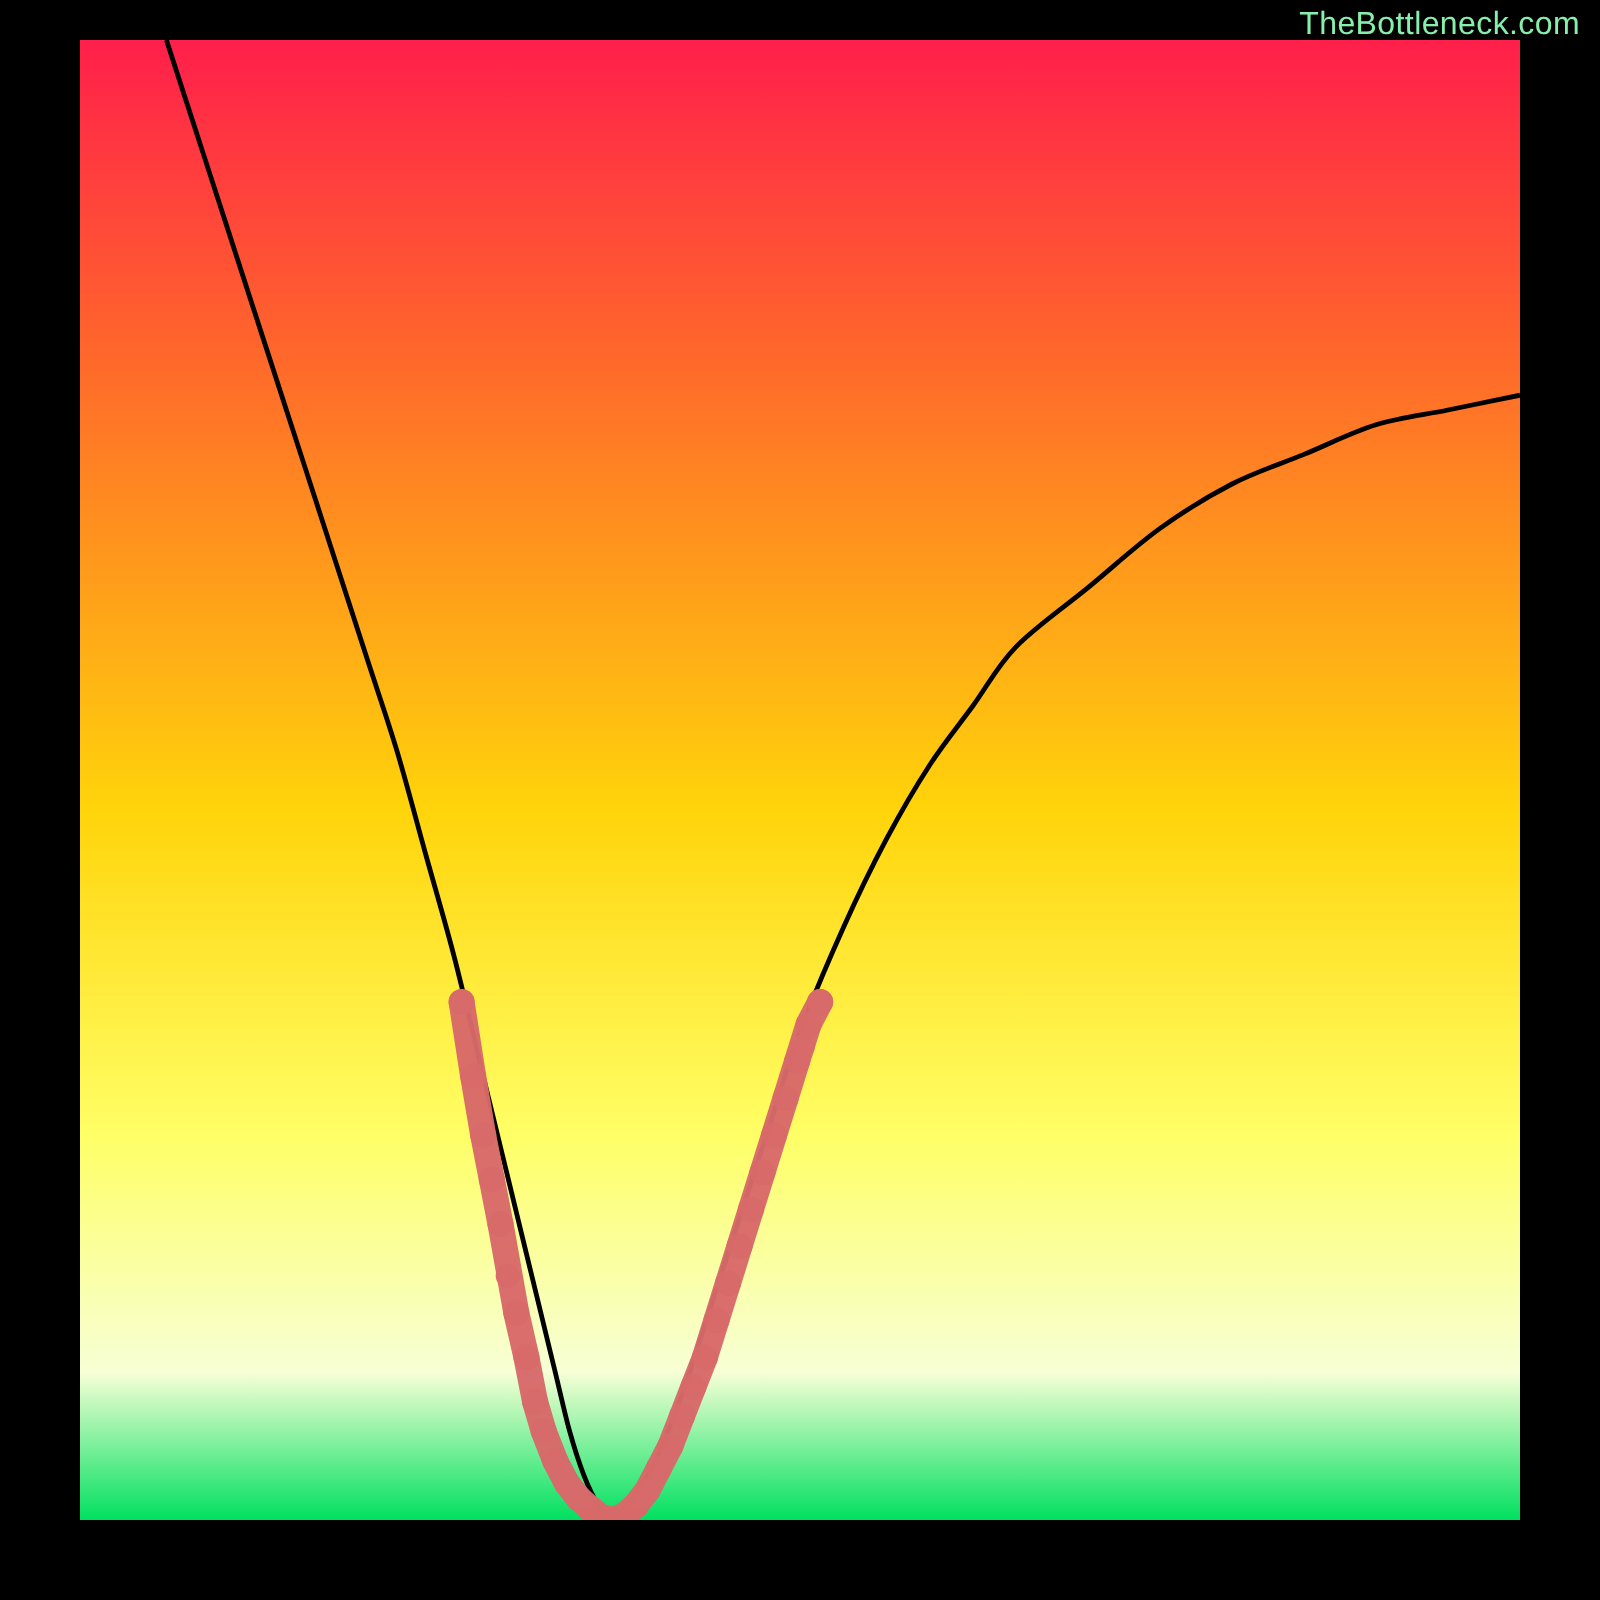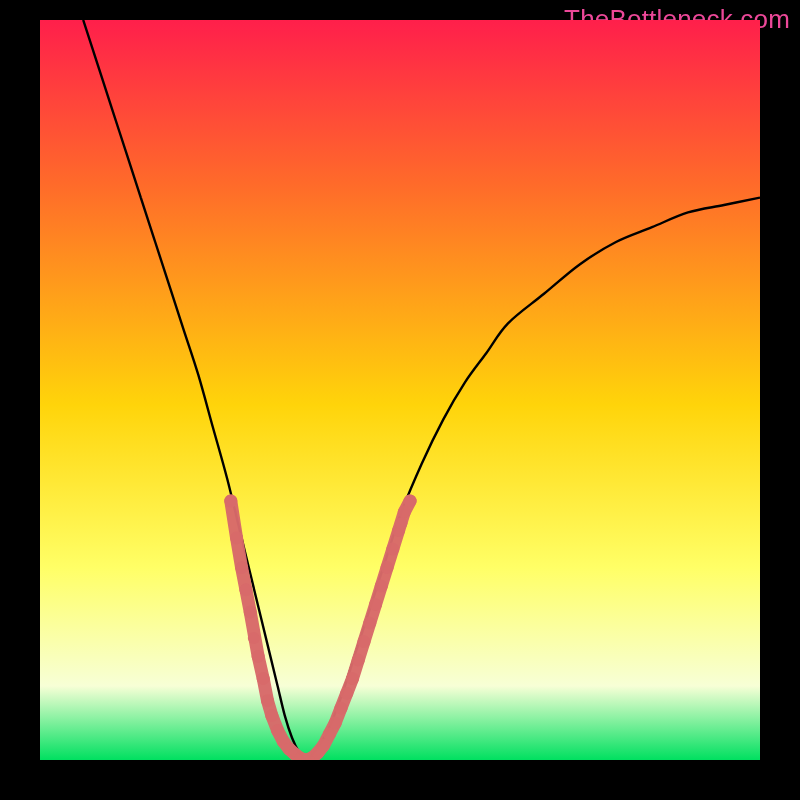--- a/index.html
+++ b/index.html
@@ -16,22 +16,22 @@
     top: 20px;
     width: 720px;
     height: 740px;
   }
   .plot-area svg { display: block; }
   .watermark {
     position: absolute;
     top: 4px;
     right: 10px;
     font-family: Arial, Helvetica, sans-serif;
-    font-size: 26px;
-    color: #ec4899;
+    font-size: 16px;
+    color: #86efac;
     font-weight: 500;
     letter-spacing: 0.2px;
   }
 </style>
 </head>
 <body>
 
 <div class="stage">
   <div class="watermark">TheBottleneck.com</div>
   <div class="plot-area">

